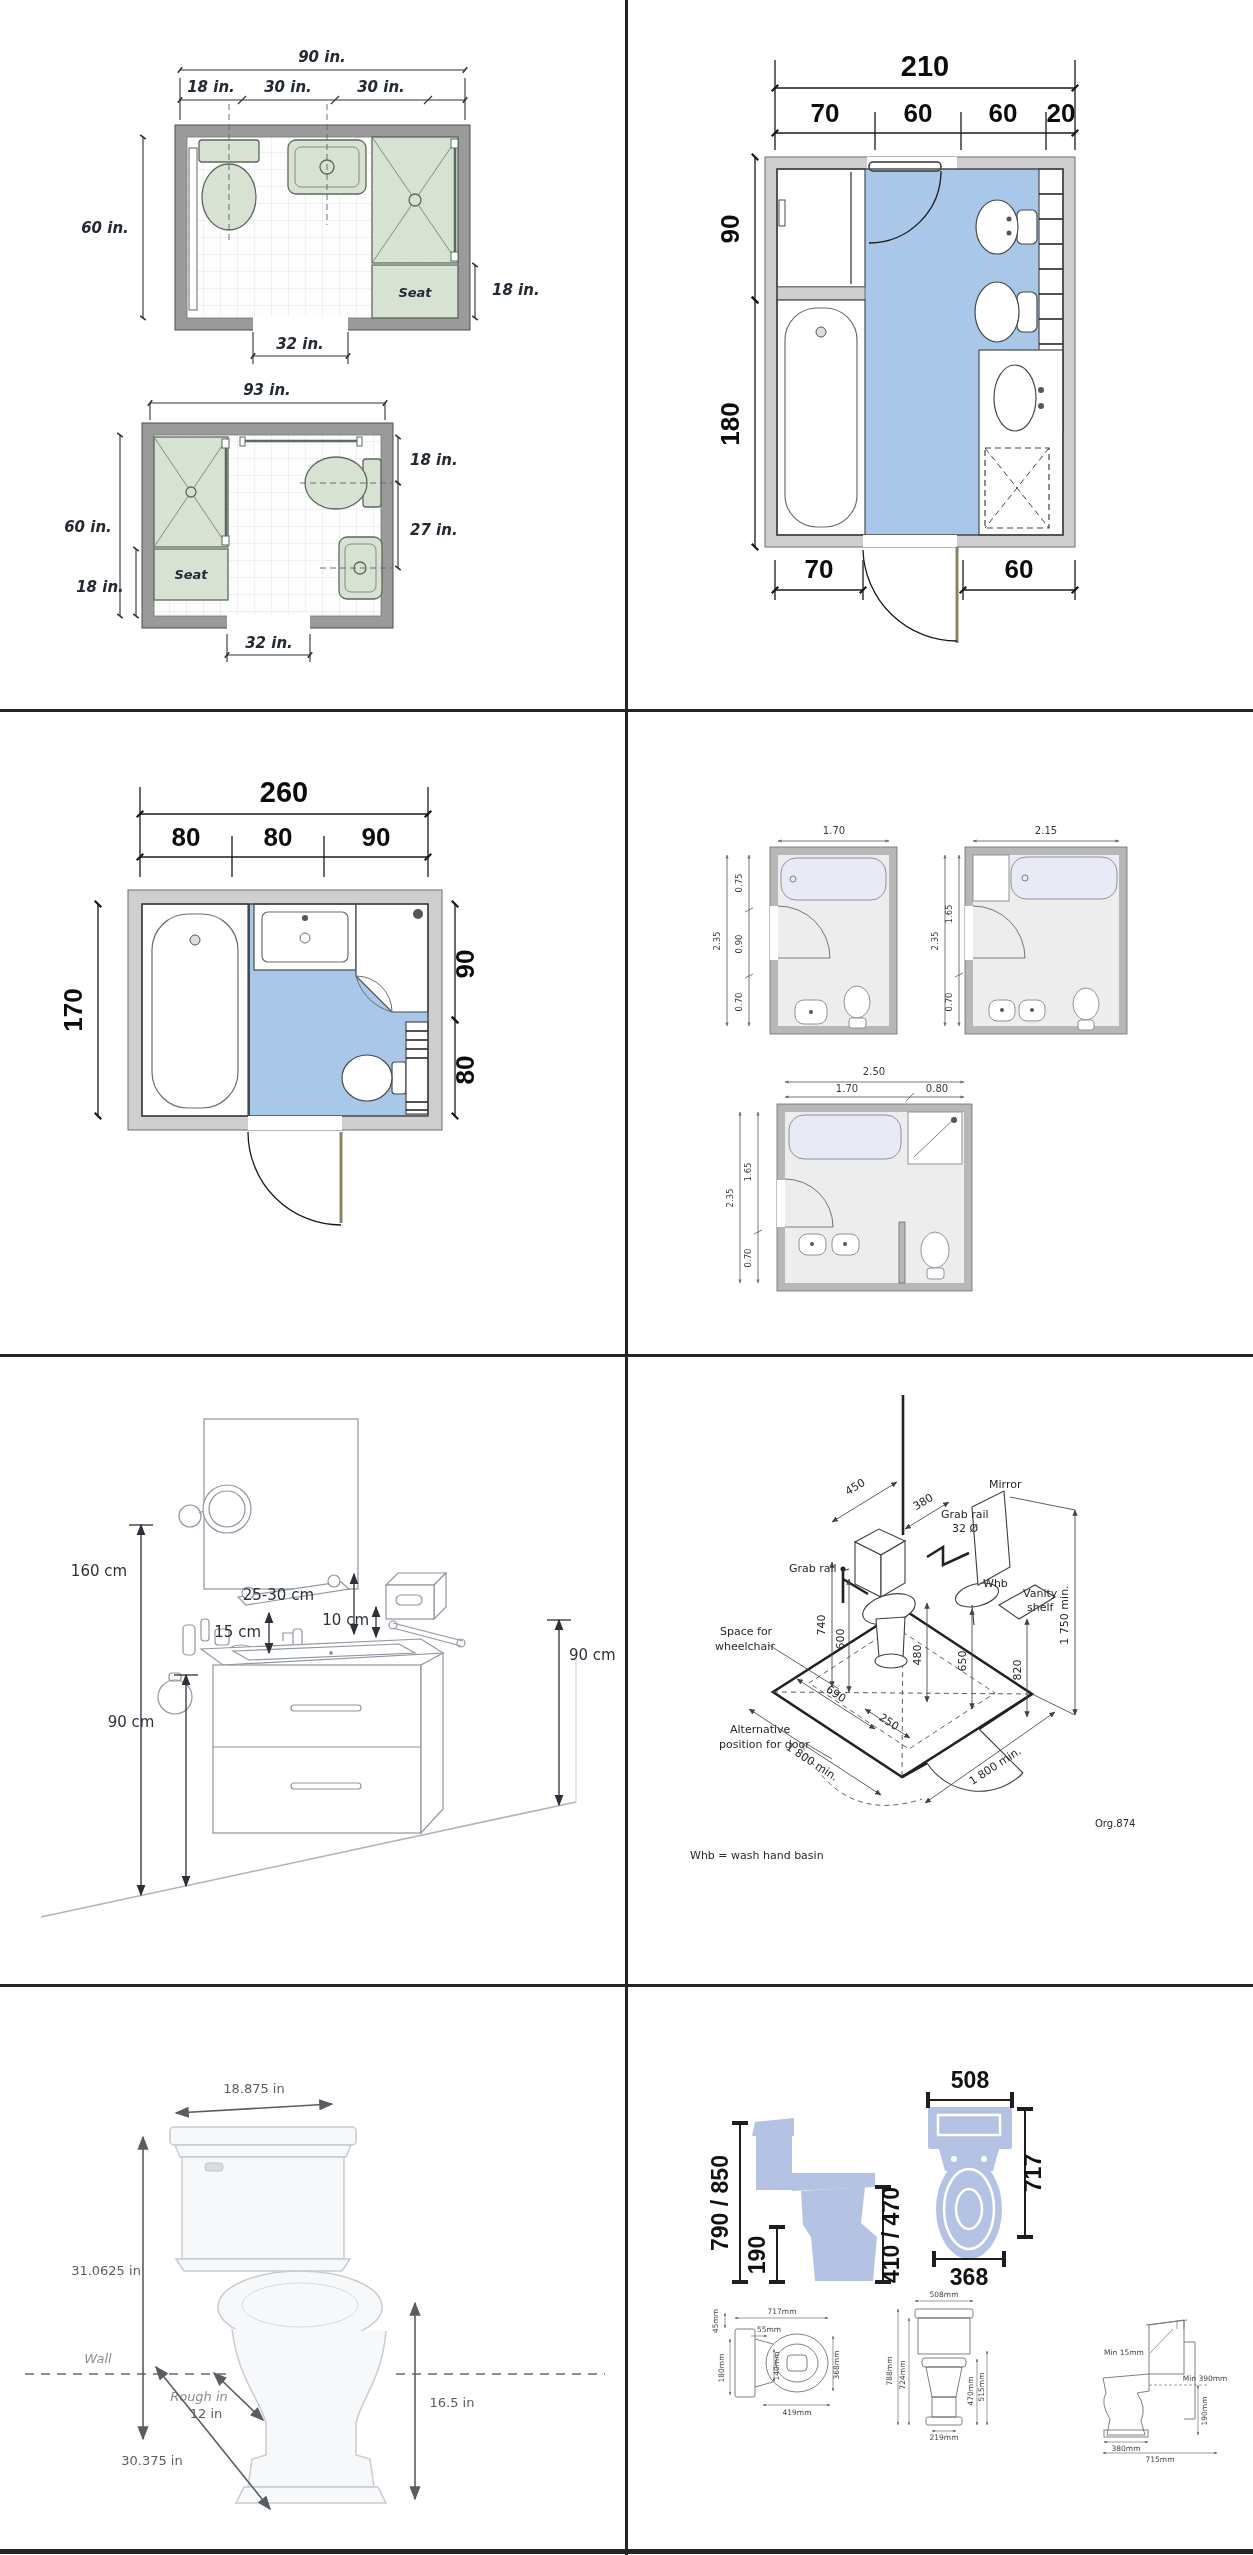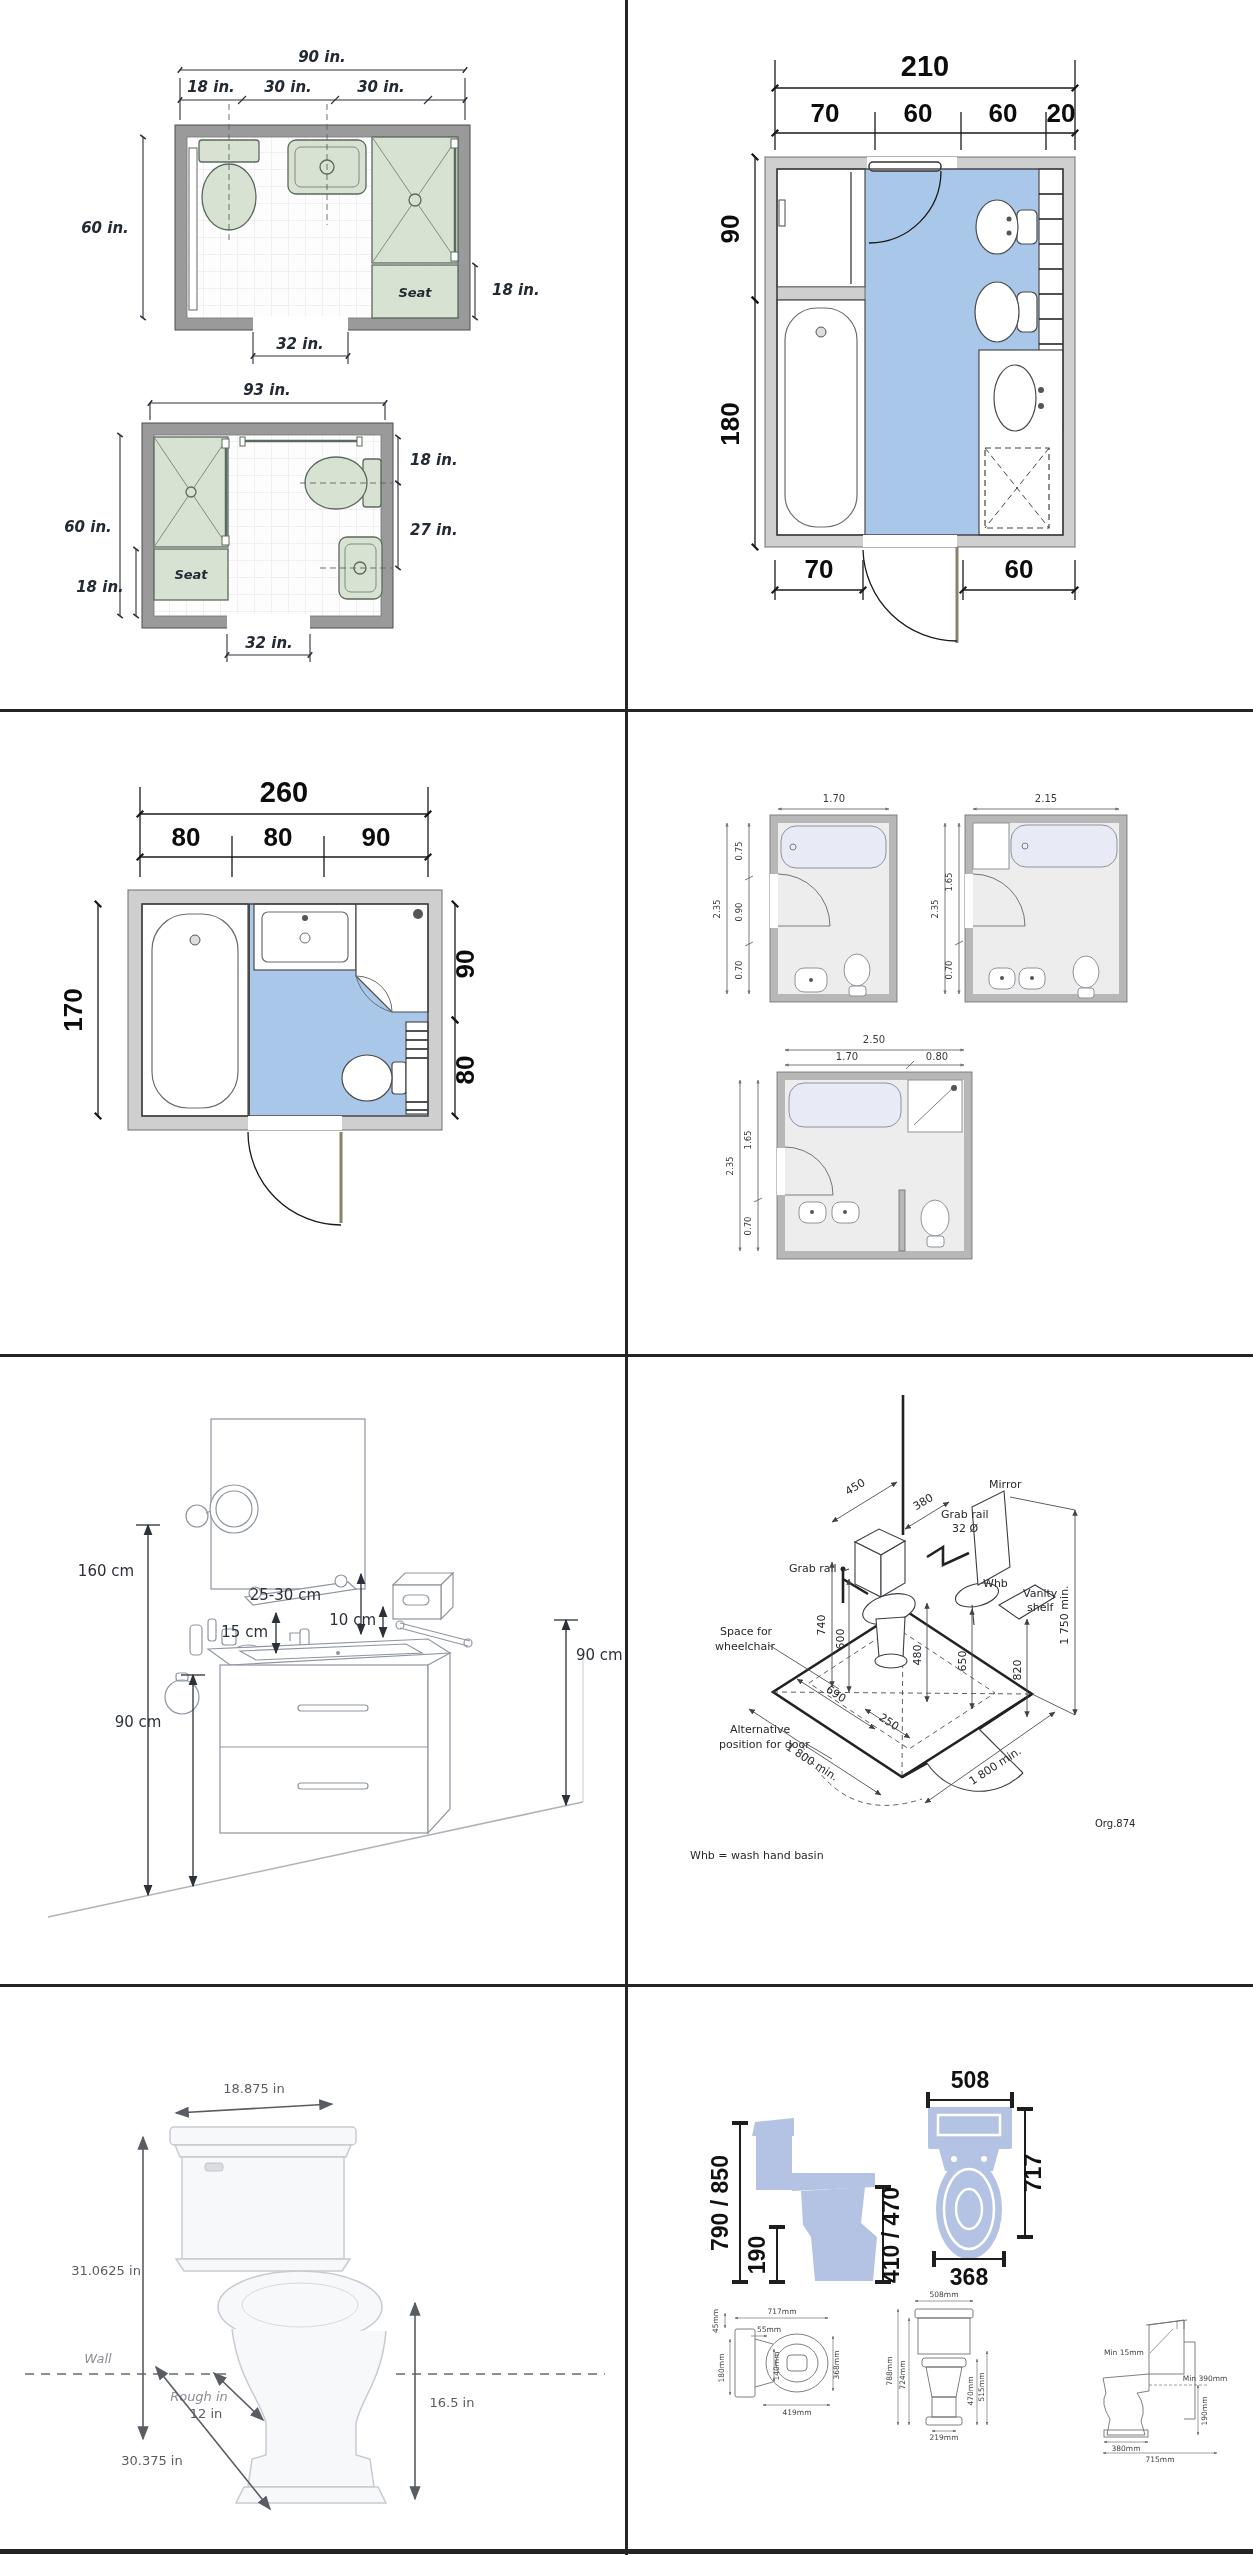--- a/index.html
+++ b/index.html
@@ -344,21 +344,21 @@
     <line class="dimM" x1="98" y1="192" x2="98" y2="404" marker-start="url(#tickM)" marker-end="url(#tickM)"></line>
     <text class="tB" x="82" y="298" transform="rotate(-90 82 298)">170</text>
     <line class="dimM" x1="455" y1="192" x2="455" y2="308" marker-start="url(#tickM)" marker-end="url(#tickM)"></line>
     <text class="tB" x="474" y="252" transform="rotate(-90 474 252)">90</text>
     <line class="dimM" x1="455" y1="308" x2="455" y2="404" marker-start="url(#tickM)" marker-end="url(#tickM)"></line>
     <text class="tB" x="474" y="358" transform="rotate(-90 474 358)">80</text>
   </g>
 </svg>
 </div>
 
-<div class="panel" style="left:627px;top:712px;width:626px;height:642px;text-align:center;">
+<div class="panel" style="left:627px;top:744px;width:626px;height:642px;text-align:center;">
 <svg viewBox="0 0 626 642" width="626" height="642">
 
   <g>
     <line class="dimS" x1="151" y1="97" x2="262" y2="97" marker-start="url(#arr9)" marker-end="url(#arr9)"></line>
     <text class="tS" x="207" y="90">1.70</text>
     <rect class="wS" x="143" y="103" width="127" height="187"></rect>
     <rect class="flS" x="151" y="111" width="111" height="171"></rect>
     <rect class="tubS" x="154" y="114" width="105" height="42" rx="15"></rect>
     <circle class="ln9" cx="166" cy="135" r="3"></circle>
     <rect x="143" y="162" width="8" height="54" fill="#fff"></rect>
@@ -447,21 +447,21 @@
     <line class="dimS" x1="113" y1="368" x2="113" y2="539" marker-start="url(#arr9)" marker-end="url(#arr9)"></line>
     <text class="tSr" x="106" y="454" transform="rotate(-90 106 454)">2.35</text>
     <line class="dimS" x1="131" y1="368" x2="131" y2="539" marker-start="url(#arr9)" marker-end="url(#arr9)"></line>
     <line class="dimS" x1="127" y1="490" x2="135" y2="486"></line>
     <text class="tSr" x="124" y="428" transform="rotate(-90 124 428)">1.65</text>
     <text class="tSr" x="124" y="514" transform="rotate(-90 124 514)">0.70</text>
   </g>
 </svg>
 </div>
 
-<div class="panel" style="left:8px;top:1357px;width:626px;height:520px;">
+<div class="panel" style="left:1px;top:1357px;width:626px;height:520px;">
 <svg viewBox="0 0 626 627" width="626" height="627">
   <g>
     <rect class="f5" x="203" y="62" width="154" height="170"></rect>
   </g>
   <g>
     <circle class="f5" cx="189" cy="159" r="11"></circle>
     <line class="ln5" x1="198" y1="156" x2="208" y2="152"></line>
     <circle class="f5" cx="226" cy="152" r="24"></circle>
     <circle class="ln5" cx="226" cy="152" r="18"></circle>
   </g>

